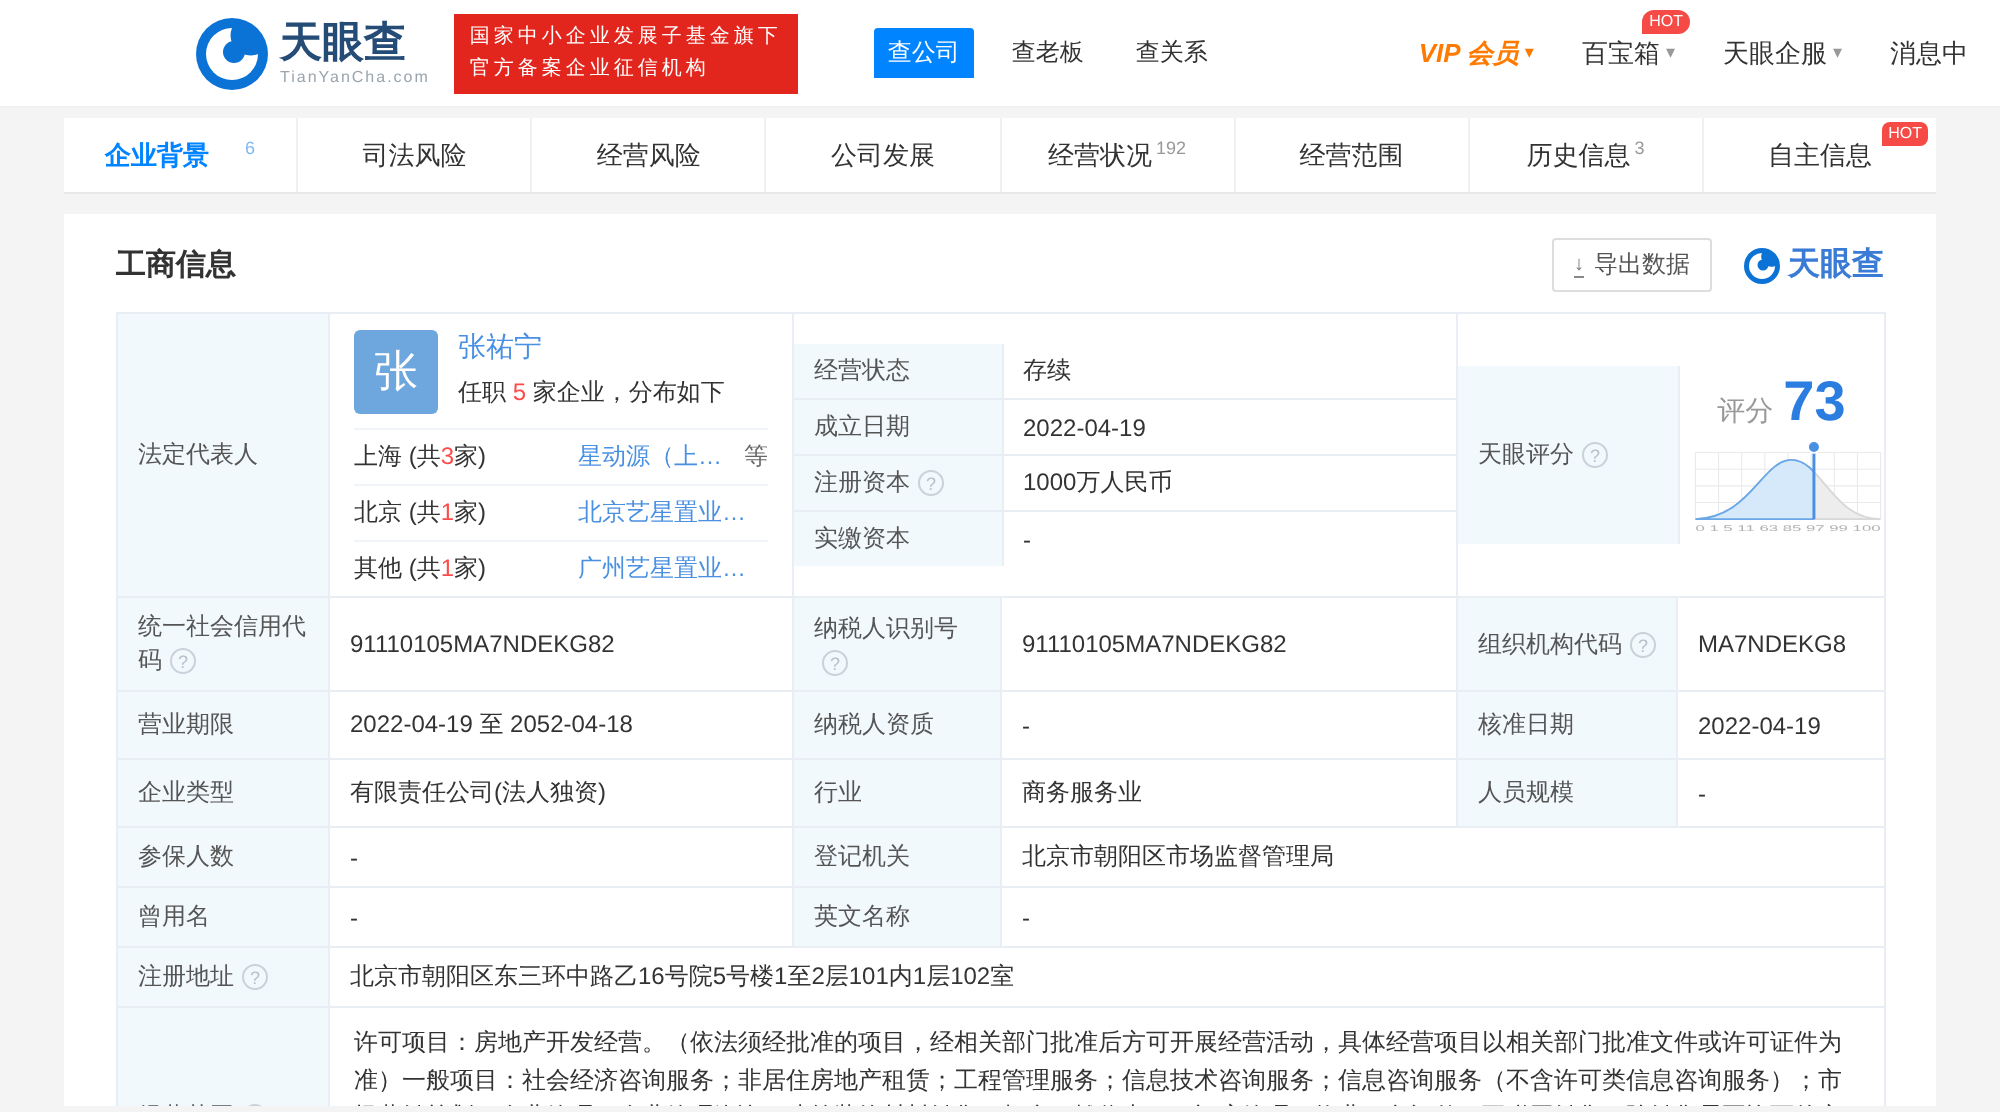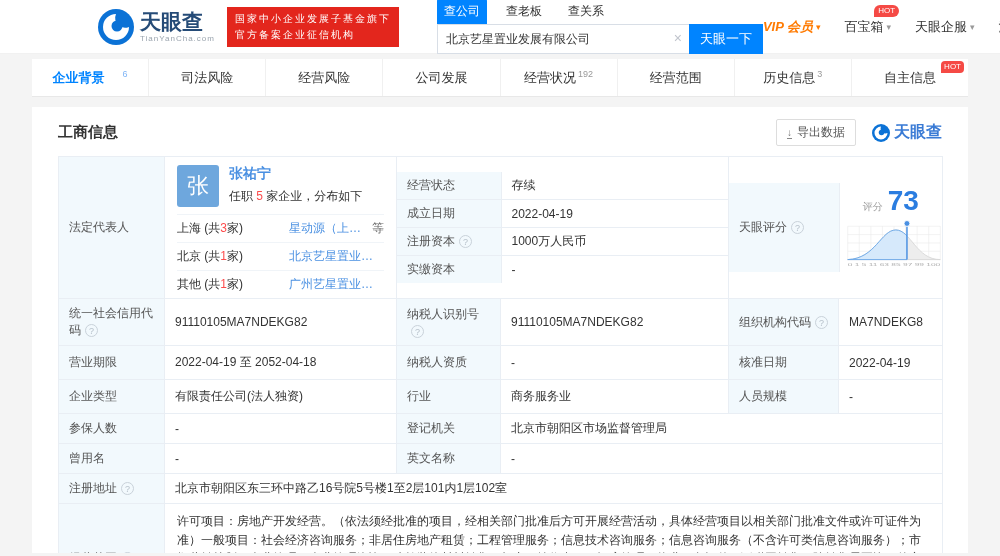--- a/index.html
+++ b/index.html
@@ -76,32 +76,32 @@
   .subtbl td { border:0; border-bottom:1px solid #e9eef4; border-left:1px solid #e9eef4;
     padding:5px 10px; }
   .subtbl td:first-child { border-left:0; }
   .subtbl tr:last-child td { border-bottom:0; }
   .subtbl td.lbl { background:#f2f9fd; }
   
   .legal-cell { padding:8px 12px 0 12px !important; vertical-align:top !important; }
   .legal-top { display:flex; gap:10px; padding-bottom:7px; }
   .avatar { width:42px; height:42px; background:#6ea7dd; color:#fff; font-size:22px;
     display:flex; align-items:center; justify-content:center; border-radius:3px; flex:none; }
-  .l-name { color:#4a90e2; font-size:14px; cursor:pointer;font-weight:bold; }
+  .l-name { color:#4a90e2; font-size:14px; cursor:pointer; }
   .l-tenure { font-size:12px; color:#333; margin-top:5px; }
   .red { color:#fd4b4b; }
   .dist-row { display:flex; border-top:1px solid #f0f4f8; padding:5px 0; align-items:center; }
   .dist-region { width:96px; flex:none; color:#333; }
   .dist-company { flex:1; color:#4a90e2; white-space:nowrap; overflow:hidden;
     text-overflow:ellipsis; padding-left:16px; cursor:pointer; }
   .dist-extra { color:#666; flex:none; margin-left:3px; }
   
   .score-cell { text-align:center; padding:2px 4px !important; }
   .score-line { display:flex; align-items:baseline; justify-content:center; gap:5px; }
-  .score-word { font-size:10px; color:#999; }
+  .score-word { font-size:14px; color:#999; }
   .score-val { font-size:28px; font-weight:bold; color:#2b7de0; }
   .scope-val { line-height:1.55; padding:8px 12px !important; }
   .h108 td { height:27px; }
 </style>
 </head>
 <body>
 
 <header class="topbar">
   <div class="logo">
     <svg viewBox="0 0 36 36">
@@ -116,27 +116,20 @@
   </div>
   <div class="badge">
     <div>国家中小企业发展子基金旗下</div>
     <div>官方备案企业征信机构</div>
   </div>
   <div class="search-area">
     <div class="search-tabs">
       <span class="stab active">查公司</span>
       <span class="stab">查老板</span>
       <span class="stab">查关系</span>
-    </div>
-    <div class="search-row">
-      <div class="search-input-wrap">
-        <input class="search-input" value="北京艺星置业发展有限公司" style="">
-        <span class="clear-icon">×</span>
-      </div>
-      <button class="search-btn">天眼一下</button>
     </div>
   </div>
   <nav class="top-nav">
     <span class="nav-item vip">
       <span>VIP 会员</span>
       <span class="caret">▾</span>
     </span>
     <span class="nav-item">
       <span class="hot-badge">HOT</span>
       <span>百宝箱</span>

